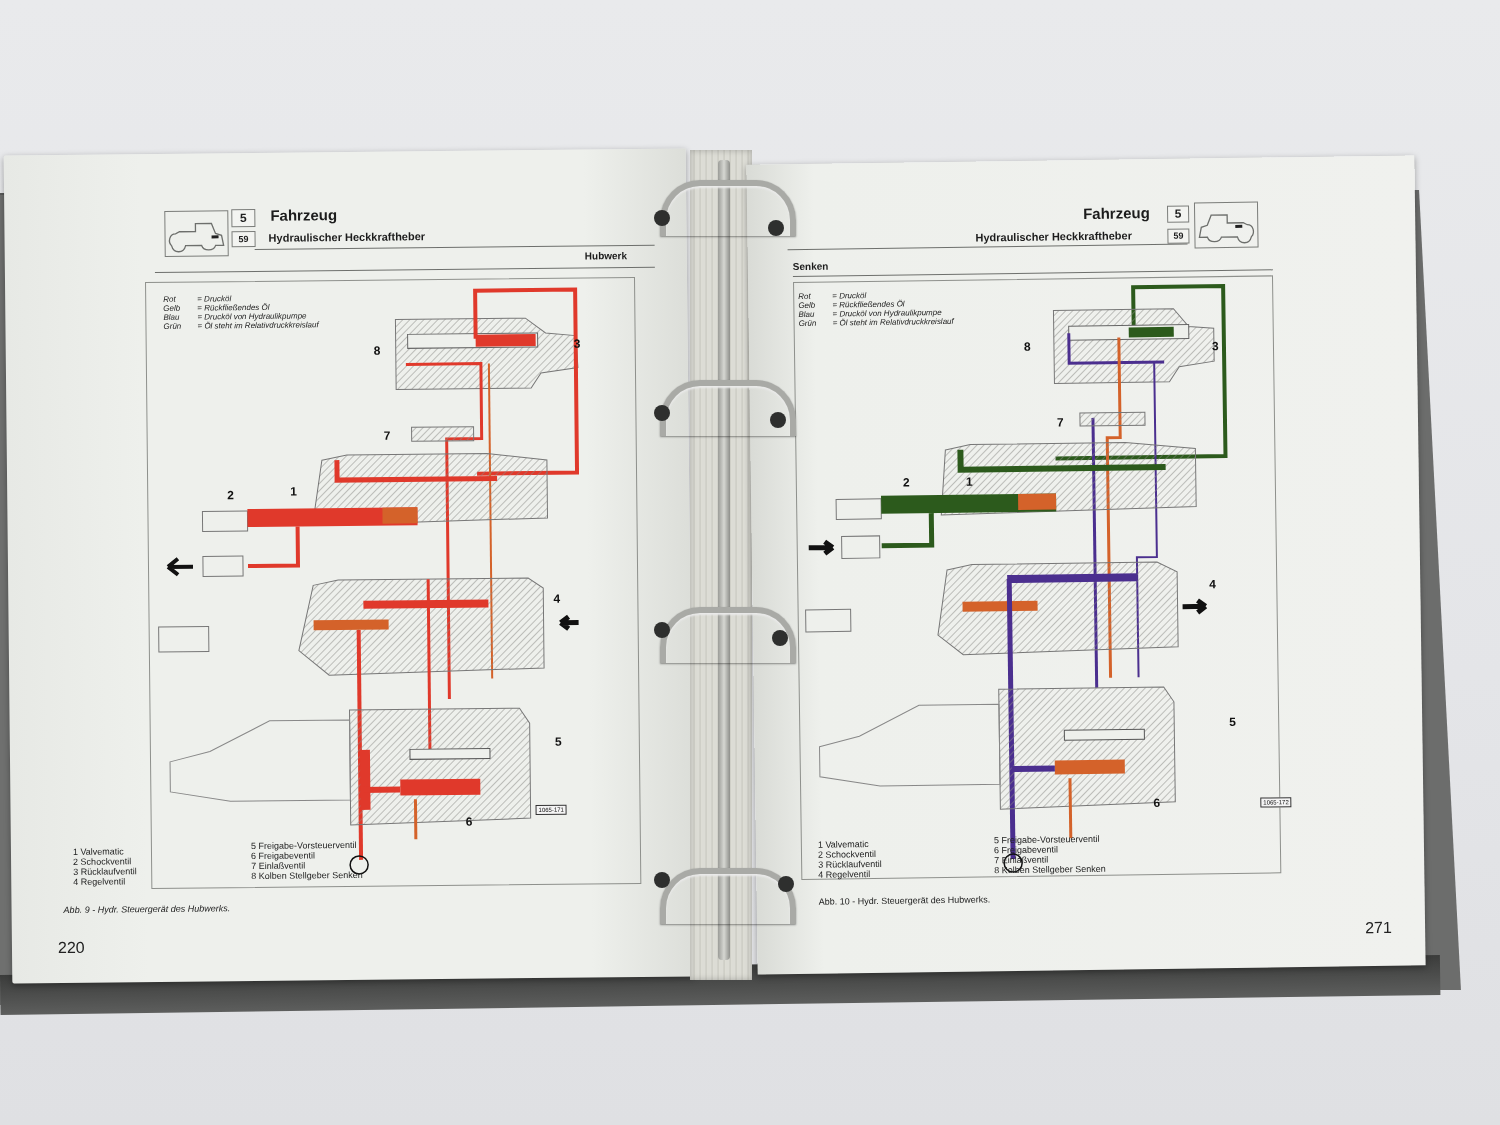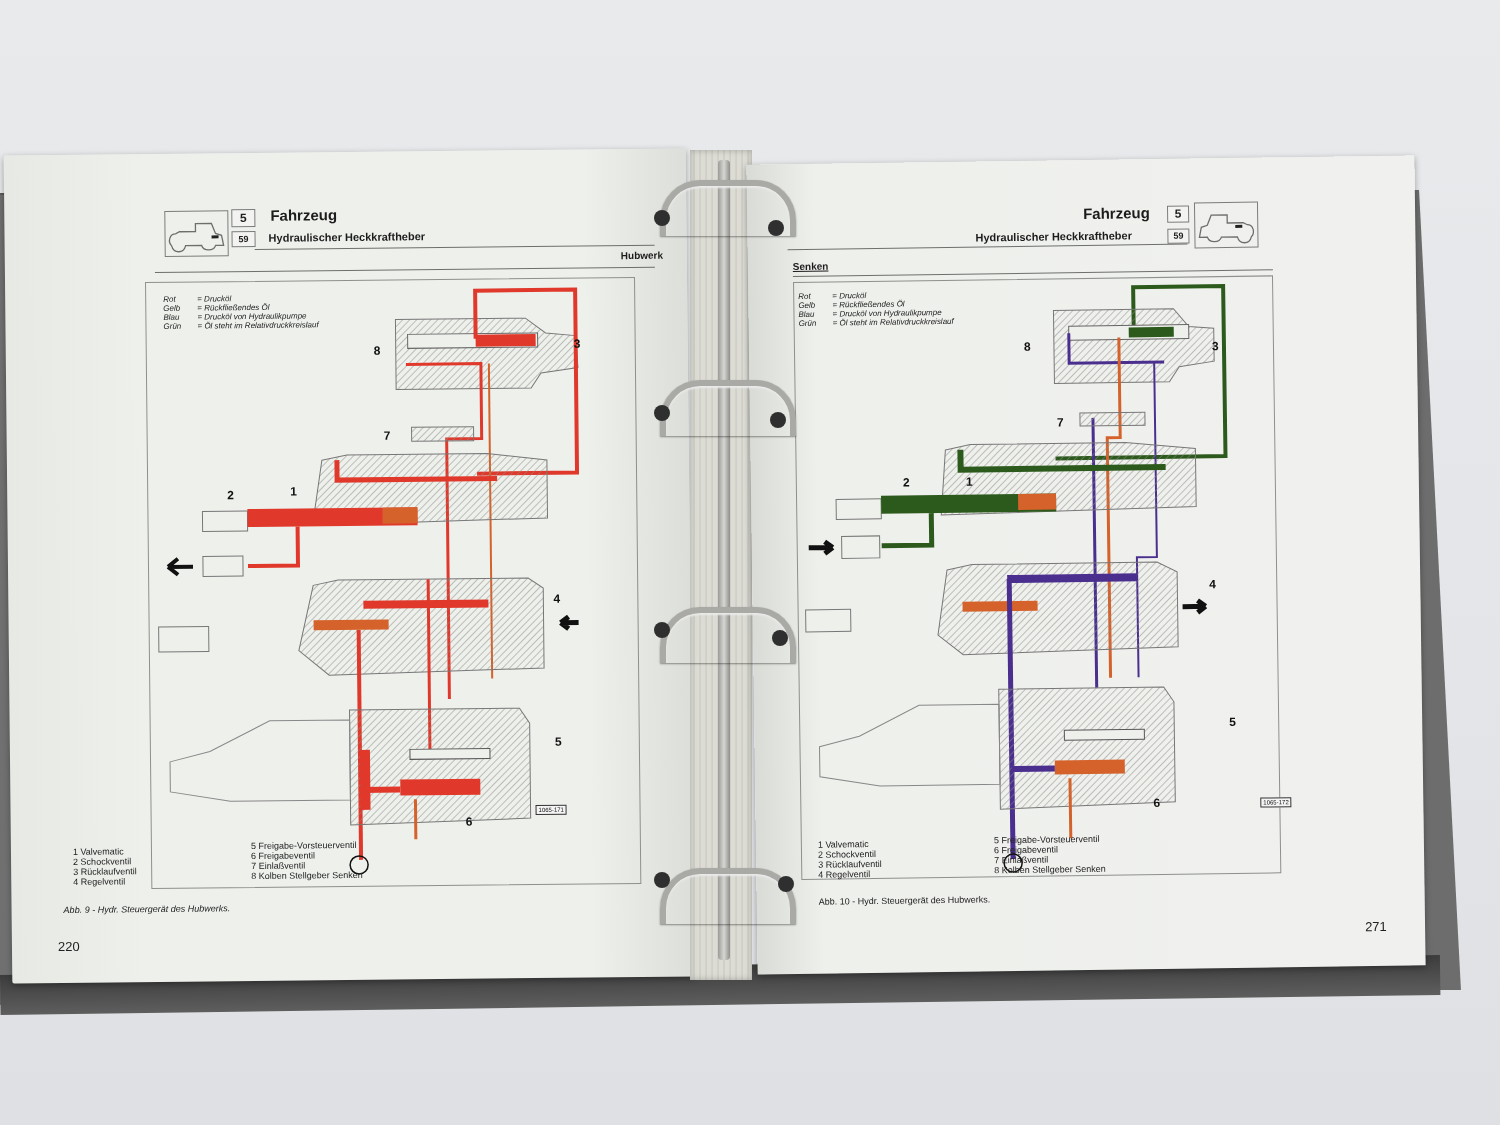--- a/index.html
+++ b/index.html
@@ -72,21 +72,21 @@
   .title-main { position:absolute; font-weight:bold; font-size:15px; color:#1c1c1c; }
   .title-sub { position:absolute; font-weight:bold; font-size:11px; color:#1c1c1c; }
   .rule { position:absolute; height:1px; background:#6d6f6c; }
   .section-label { position:absolute; font-weight:bold; font-size:10px; color:#1c1c1c; }
   .frame { position:absolute; border:1.2px solid #8e908c; }
   .legend { position:absolute; font-size:8px; font-style:italic; color:#222; line-height:9px; }
   .legend .row { display:flex; }
   .legend .k { width:34px; }
   .parts { position:absolute; font-size:9px; color:#222; line-height:10px; }
   .caption { position:absolute; font-size:9px; color:#222; }
-  .page-num { position:absolute; font-size:13px; color:#222; }
+  .page-num { position:absolute; font-size:16px; color:#222; }
   .figcode {
     position:absolute; font-size:6px; border:1px solid #333; padding:1px 2px; background:#f4f4f4; color:#111;
   }
   svg.diagram { position:absolute; }
 </style>
 </head>
 <body>
 
 <div class="binder-cover-left"></div>
 <div class="binder-cover-right"></div>
@@ -97,21 +97,21 @@
     <svg width="62" height="44" viewBox="0 0 62 44">
       <path d="M6 34 C2 30 4 22 10 22 L14 20 L30 20 L30 12 L46 12 L50 22 L56 24 L58 34 L50 34 C48 40 38 40 36 34 L20 34 C18 42 8 42 6 34 Z" fill="none" stroke="#6d6f6c" stroke-width="1.3"></path>
       <rect x="46" y="24" width="7" height="3" fill="#222"></rect>
     </svg>
   </div>
   <div class="num-box" style="left:227px; top:56px; width:22px; height:16px; font-size:12px; line-height:16px;">5</div>
   <div class="num-box" style="left:227px; top:78px; width:22px; height:14px; font-size:9px; line-height:14px;">59</div>
   <div class="title-main" style="left:266px; top:54px;">Fahrzeug</div>
   <div class="title-sub" style="left:264px; top:79px;">Hydraulischer Heckkraftheber</div>
   <div class="rule" style="left:250px; top:96px; width:400px;"></div>
-  <div class="section-label" style="left:580px; top:101px;margin-left:36px;">Hubwerk</div>
+  <div class="section-label" style="left:580px; top:101px;">Hubwerk</div>
   <div class="rule" style="left:150px; top:118px; width:500px;"></div>
 
   <div class="frame" style="left:140px; top:128px; width:488px; height:605px;"></div>
 
   <div class="legend" style="left:158px; top:141px;">
     <div class="row">
         <span class="k">Rot</span>
         <span>= Drucköl</span>
       </div>
     <div class="row">
@@ -207,21 +207,21 @@
   <div class="num-box" style="left:420px; top:47px; width:20px; height:15px; font-size:12px; line-height:15px;">5</div>
   <div class="title-sub" style="left:228px; top:70px;">Hydraulischer Heckkraftheber</div>
   <div class="num-box" style="left:420px; top:70px; width:20px; height:13px; font-size:9px; line-height:13px;">59</div>
   <div class="tractor-box" style="left:447px; top:44px;">
     <svg width="62" height="44" viewBox="0 0 62 44">
       <path d="M56 34 C60 30 58 22 52 22 L48 20 L32 20 L32 12 L16 12 L12 22 L6 24 L4 34 L12 34 C14 40 24 40 26 34 L42 34 C44 42 54 42 56 34 Z" fill="none" stroke="#6d6f6c" stroke-width="1.3"></path>
       <rect x="40" y="22" width="7" height="3" fill="#222"></rect>
     </svg>
   </div>
   <div class="rule" style="left:40px; top:85px; width:400px;"></div>
-  <div class="section-label" style="left:45px; top:97px;text-decoration:underline;">Senken</div>
+  <div class="section-label" style="left:45px; top:97px;">Senken</div>
   <div class="rule" style="left:45px; top:112px; width:480px;"></div>
 
   <div class="frame" style="left:45px; top:118px; width:478px; height:596px;"></div>
 
   <div class="legend" style="left:50px; top:128px;">
     <div class="row">
         <span class="k">Rot</span>
         <span>= Drucköl</span>
       </div>
     <div class="row">

